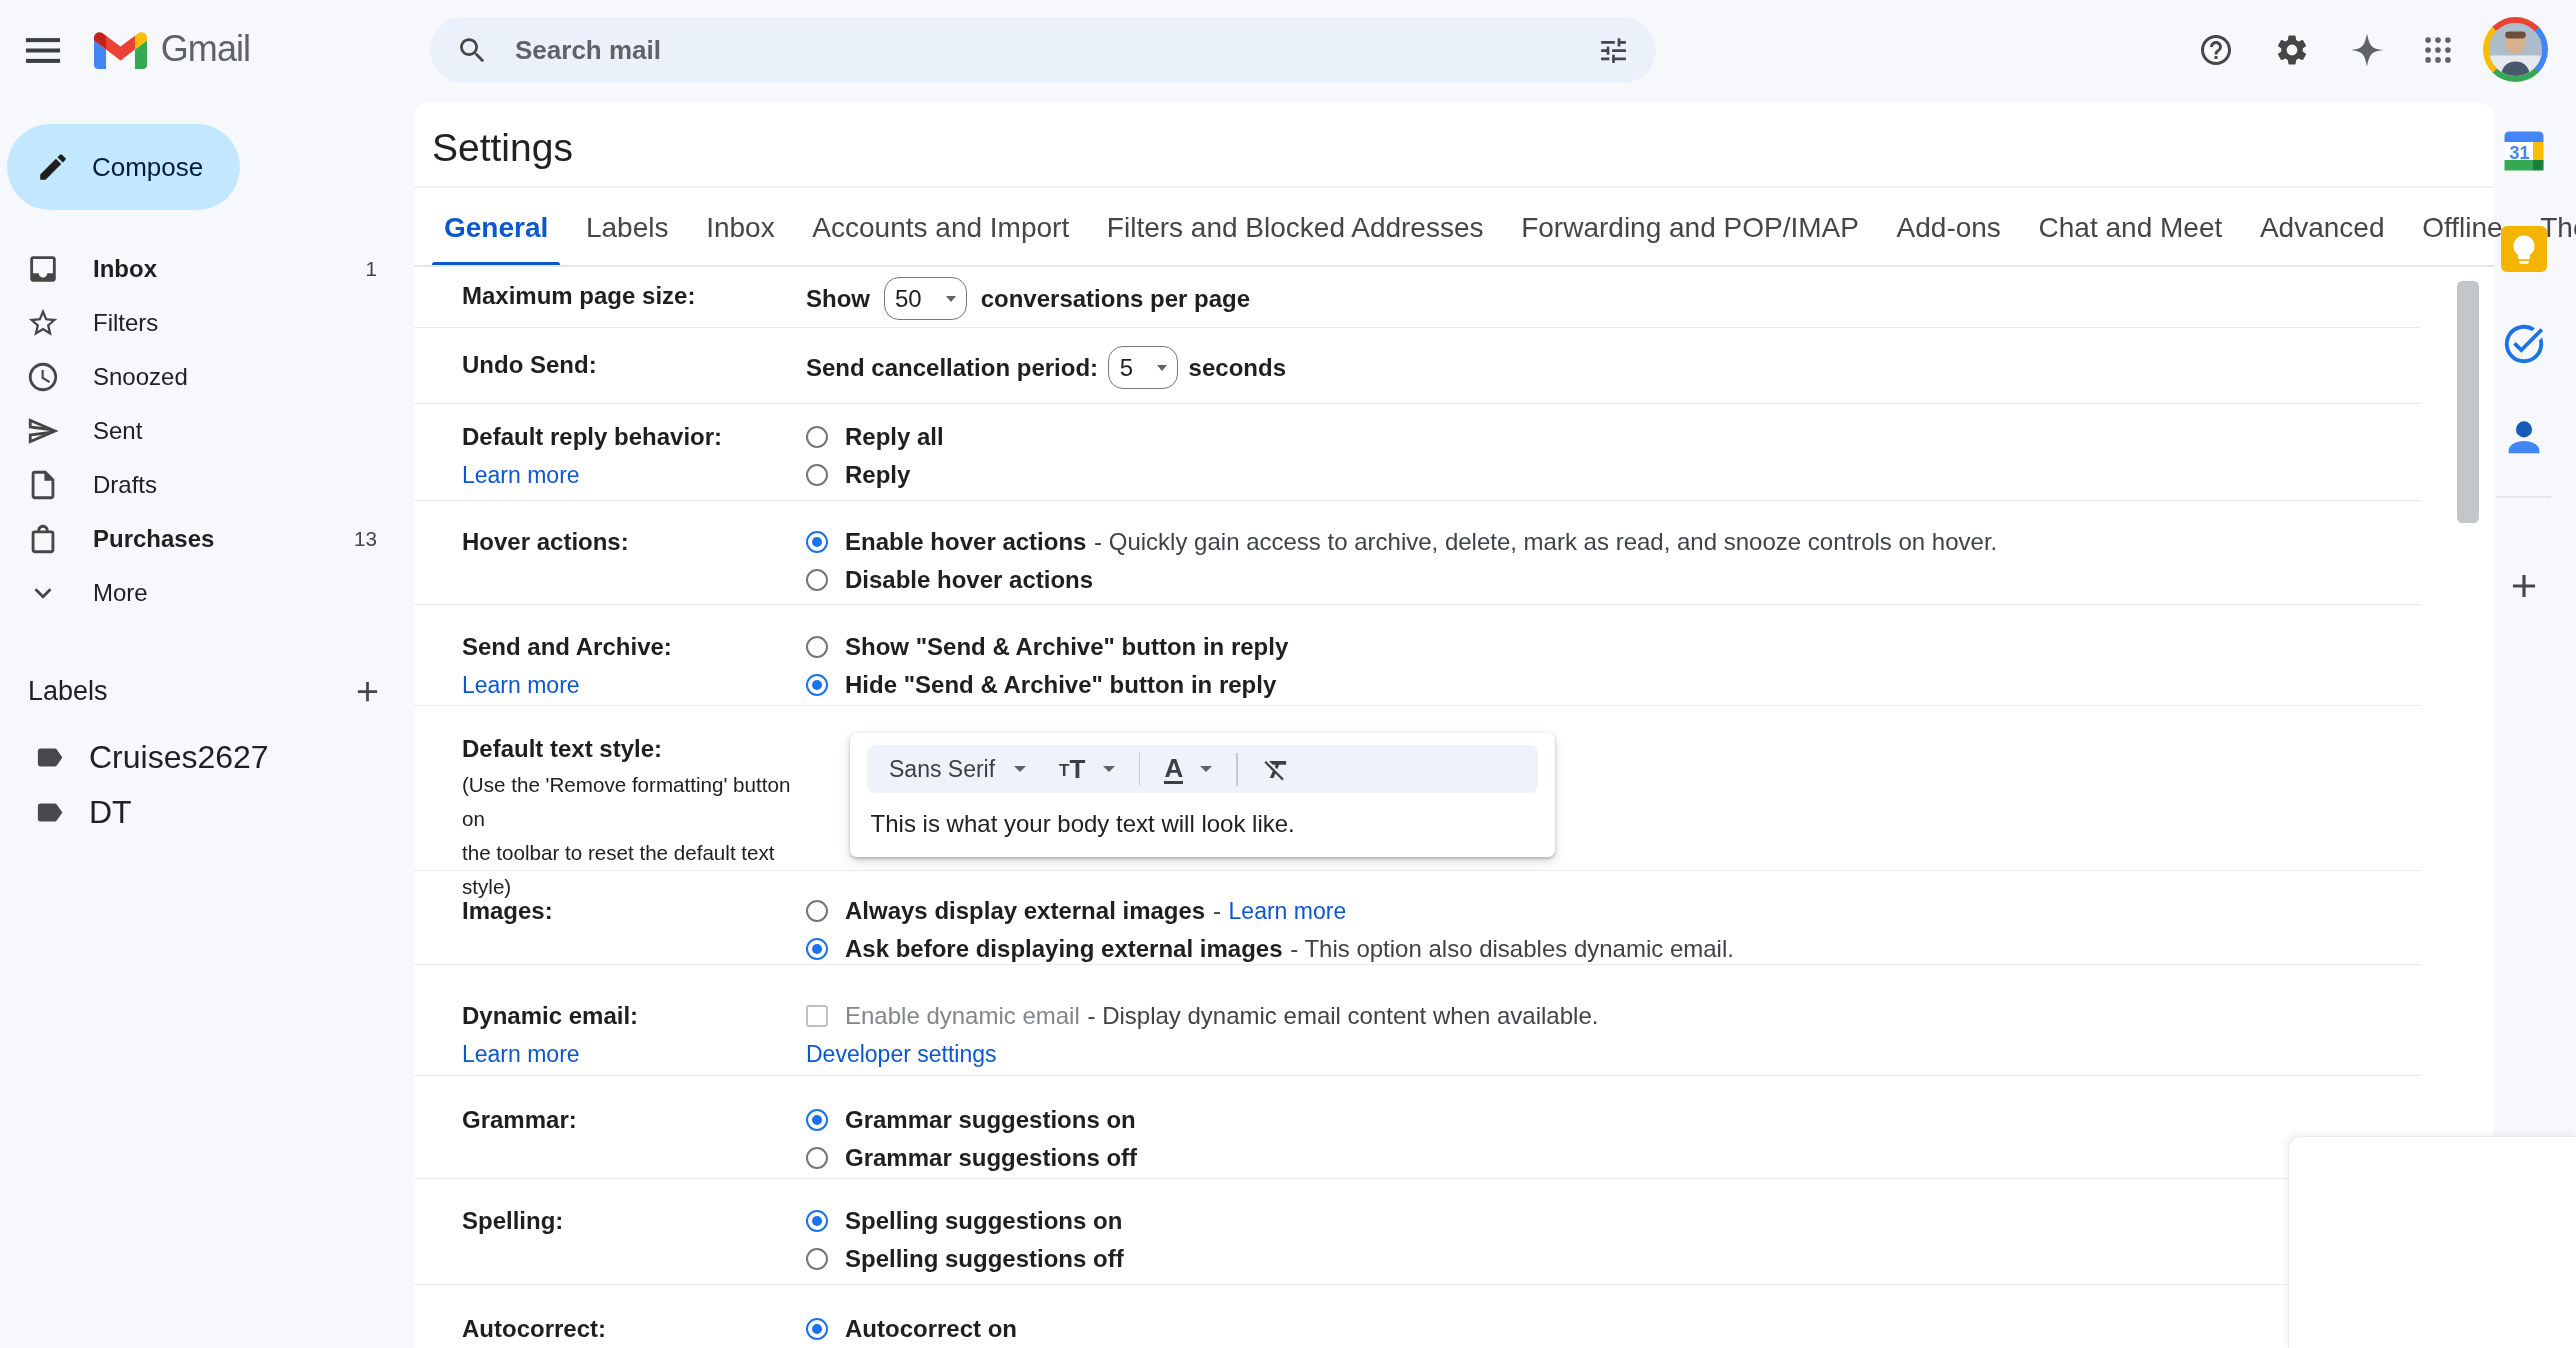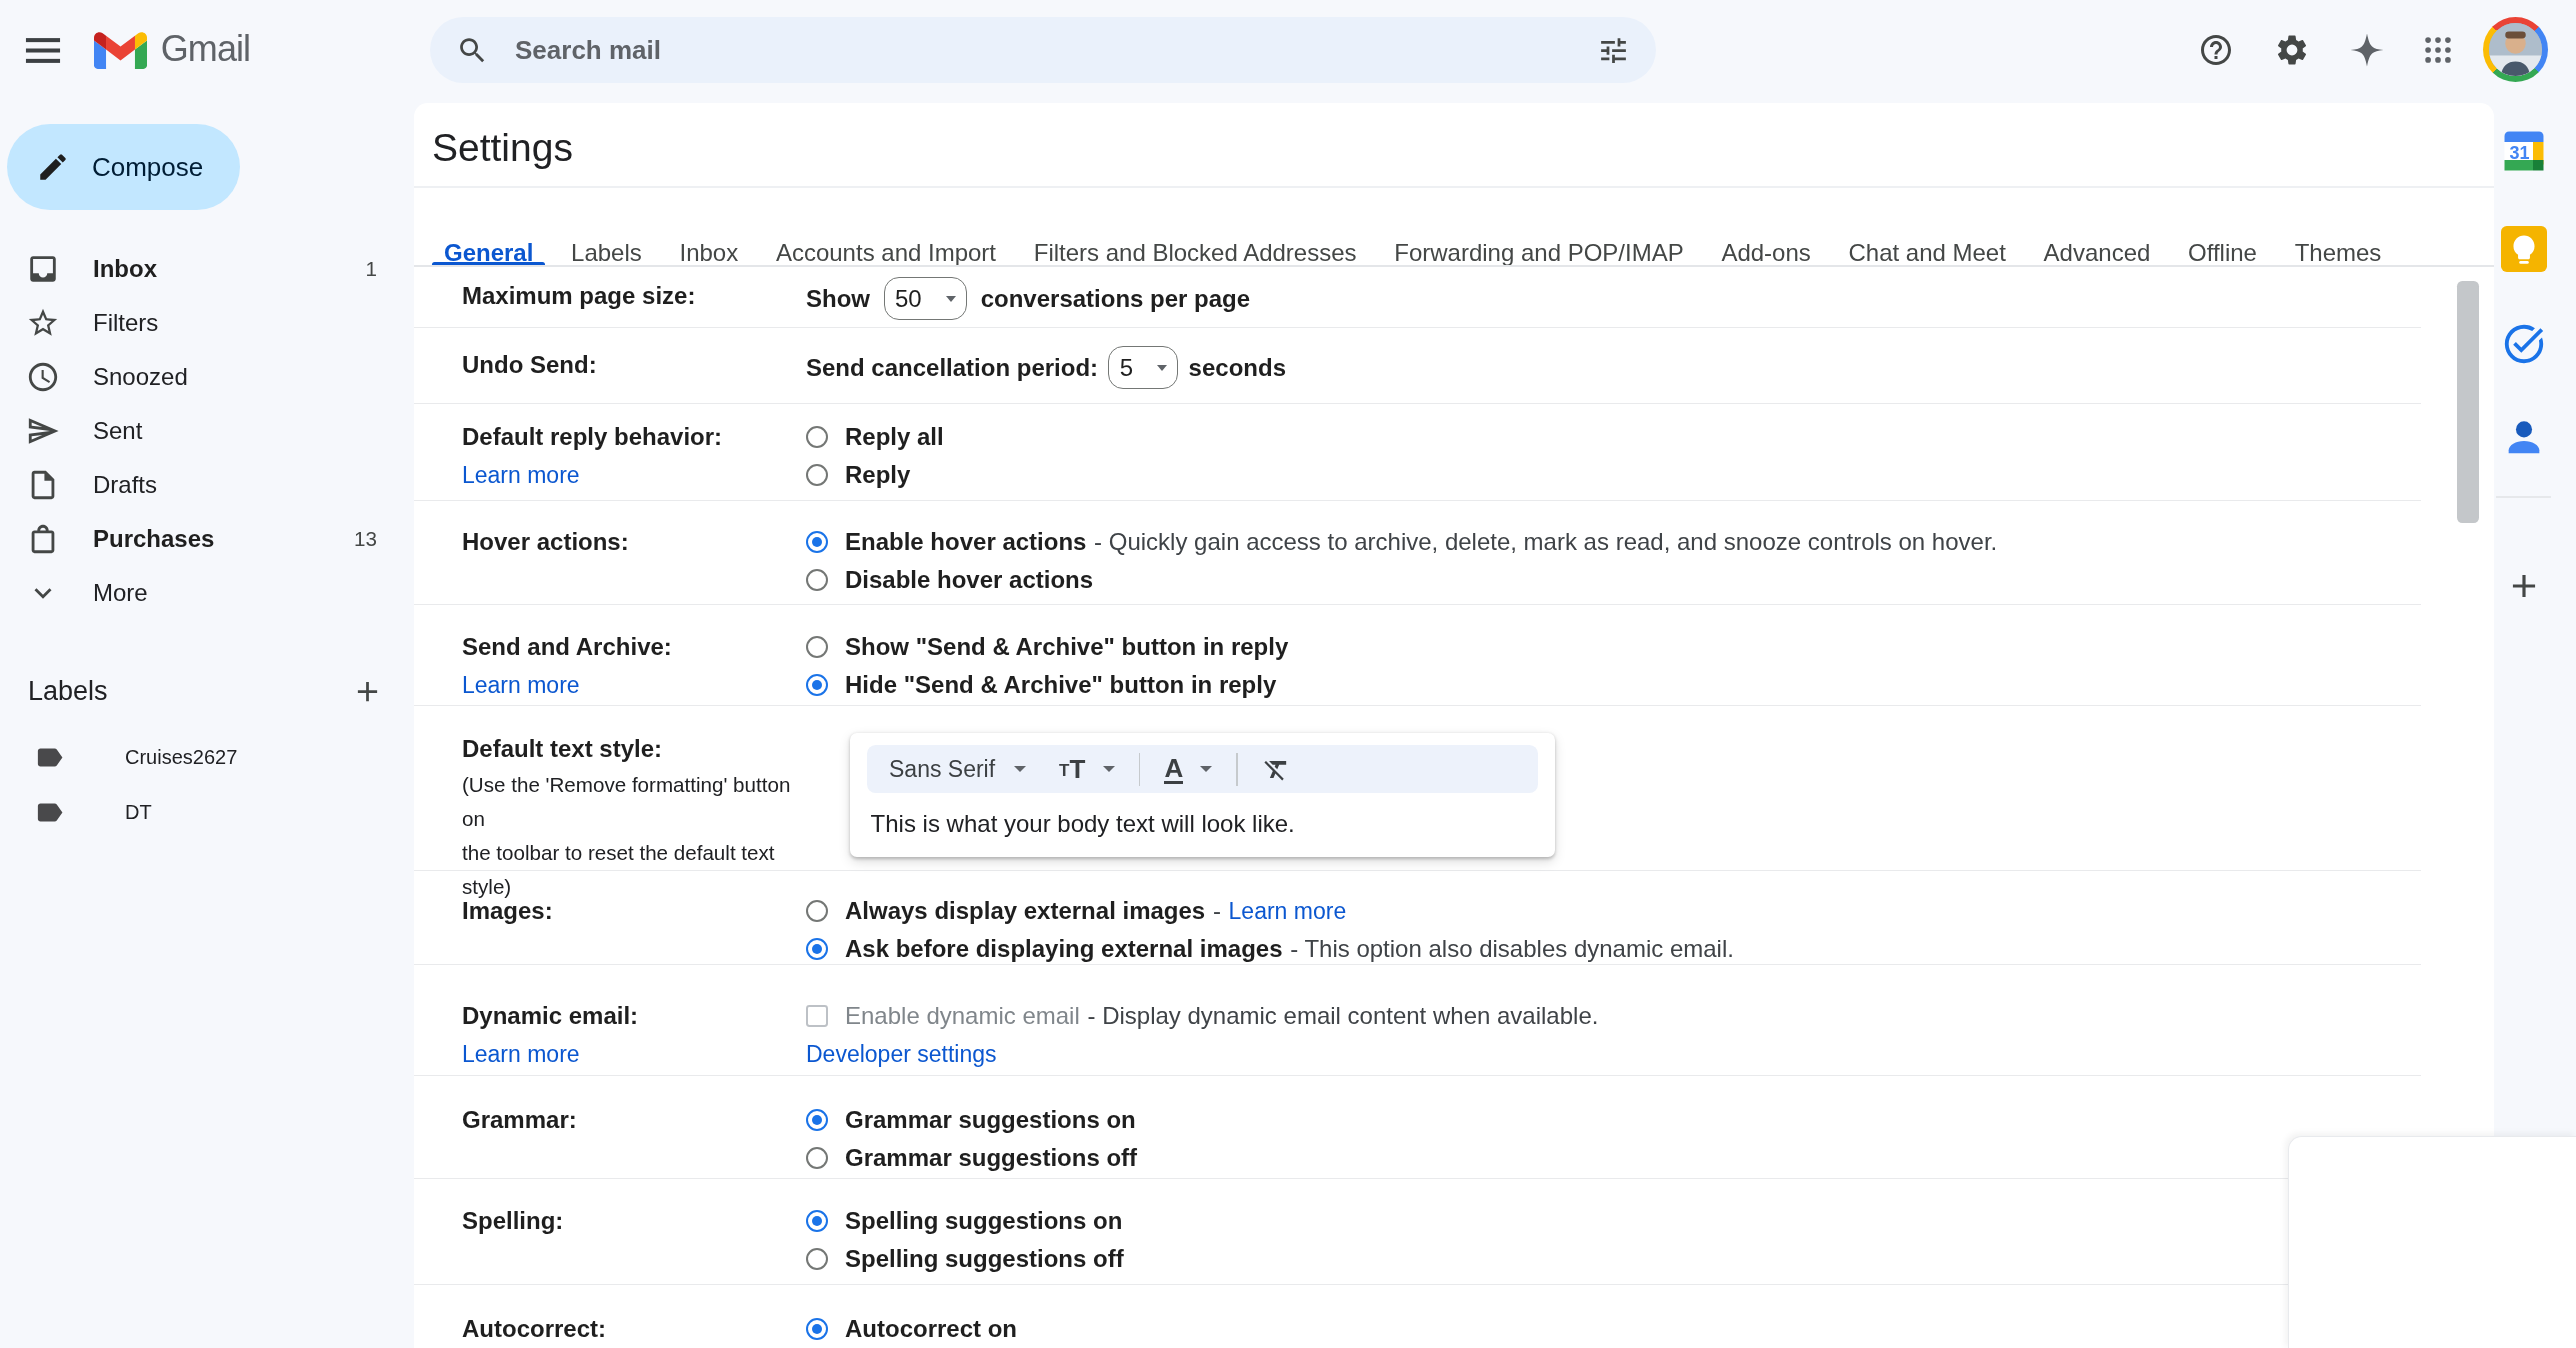--- a/index.html
+++ b/index.html
@@ -24,29 +24,29 @@
           display:flex;align-items:center;padding-left:29px;box-sizing:border-box;}
   .compose-label{font-size:26px;font-weight:500;color:#001d35;margin-left:22px;}
   .nav{position:absolute;left:0;top:242px;width:403px;}
   .nav-item{position:relative;height:54px;display:flex;align-items:center;padding-left:26px;font-size:24px;color:#202124;}
   .nav-item .nlabel{margin-left:33px;}
   .nav-item.bold .nlabel{font-weight:700;color:#1f1f1f;}
   .nav-count{position:absolute;right:26px;font-size:20.6px;font-weight:500;color:#444746;}
   .labels-head{position:absolute;left:28px;top:671px;width:369px;height:41px;display:flex;align-items:center;}
   .labels-title{font-size:27px;font-weight:500;color:#202124;}
   .labels-add{position:absolute;left:319px;top:0;width:41px;height:41px;display:flex;align-items:center;justify-content:center;}
-  .label-item{position:absolute;left:0;width:403px;height:54px;display:flex;align-items:center;padding-left:34px;box-sizing:border-box;font-size:20px;color:#202124;gap:36px;}
+  .label-item{position:absolute;left:0;width:403px;height:54px;display:flex;align-items:center;padding-left:34px;box-sizing:border-box;font-size:32px;color:#202124;}
   .label-item .llabel{margin-left:24px;}
   
   .card{position:absolute;left:414px;top:103px;width:2080px;height:1246px;background:#fff;border-radius:13.7px 13.7px 0 0;}
   .page-title{position:absolute;left:18px;top:20.6px;font-size:39px;line-height:48px;color:#202124;font-weight:400;}
   .title-div{position:absolute;left:0;top:83px;width:100%;height:1.7px;background:#eef0f3;}
   .tabs{position:absolute;left:18px;right:0;top:85px;height:79px;display:flex;align-items:center;}
   .tabbar-div{position:absolute;left:0;top:162px;width:100%;height:1.7px;background:#e4e6e9;}
-  .tab{position:relative;height:100%;display:flex;align-items:flex-end;padding:0 12px;margin-right:13.7px;font-size:24px;color:#444746;white-space:nowrap;}
+  .tab{position:relative;height:100%;display:flex;align-items:center;padding:0 12px;margin-right:13.7px;font-size:28px;color:#444746;white-space:nowrap;}
   .tab.active{color:#0b57d0;font-weight:700;}
   .tab.active .underline{position:absolute;left:0;right:0;bottom:0;height:5.2px;border-radius:2.6px 2.6px 0 0;background:#0b57d0;}
   
   .row{position:absolute;left:0;width:2007px;border-bottom:1.7px solid #e9eaec;display:flex;box-sizing:border-box;align-items:flex-start;}
   .row.noline{border-bottom:none;}
   .rlabel{width:392px;padding-left:48px;box-sizing:border-box;flex:none;}
   .rlabel .lbl{font-size:24px;font-weight:700;line-height:38px;color:#1f1f1f;}
   .rlabel .note{font-size:20.6px;line-height:34px;color:#202124;font-weight:400;}
   .rbody{flex:1;position:relative;min-height:8.6px;}
   .line{display:flex;align-items:center;line-height:38px;font-size:24px;font-weight:700;color:#1f1f1f;white-space:nowrap;}

